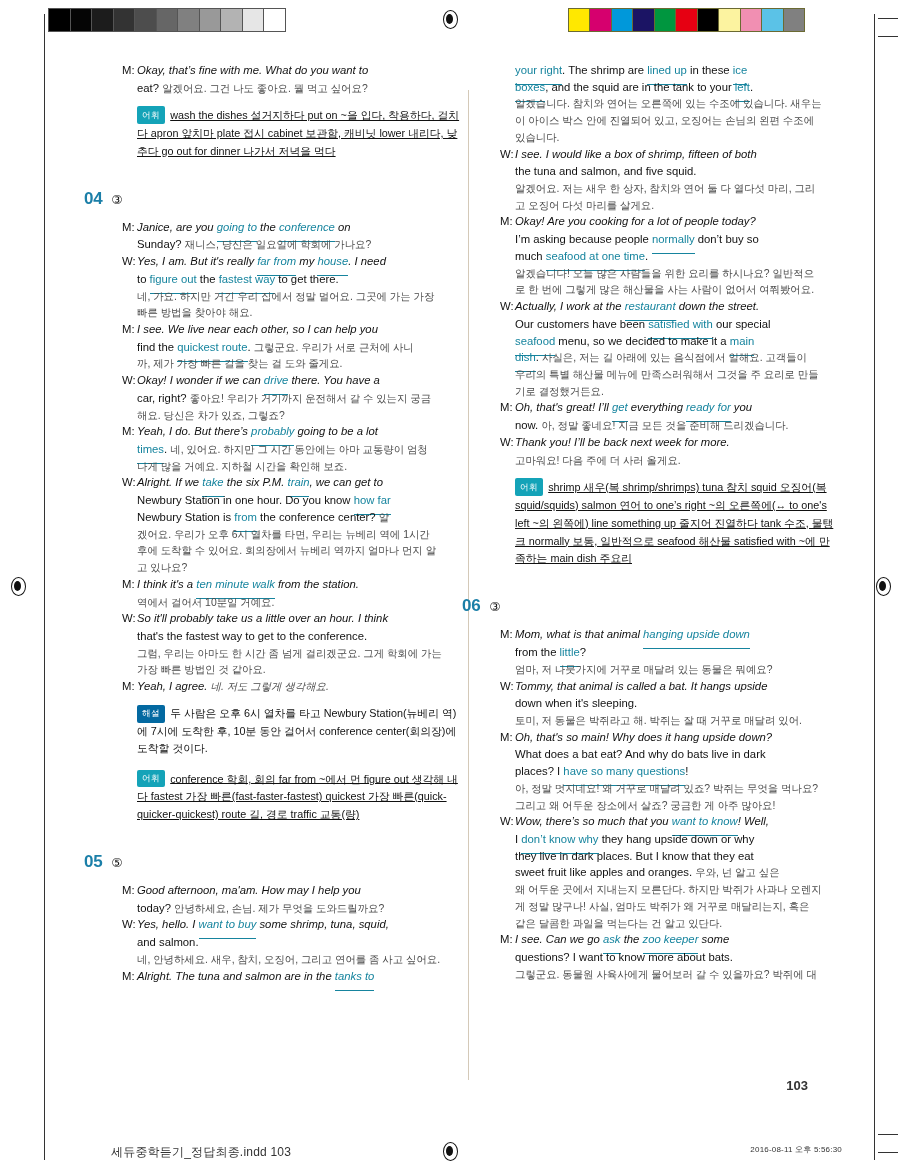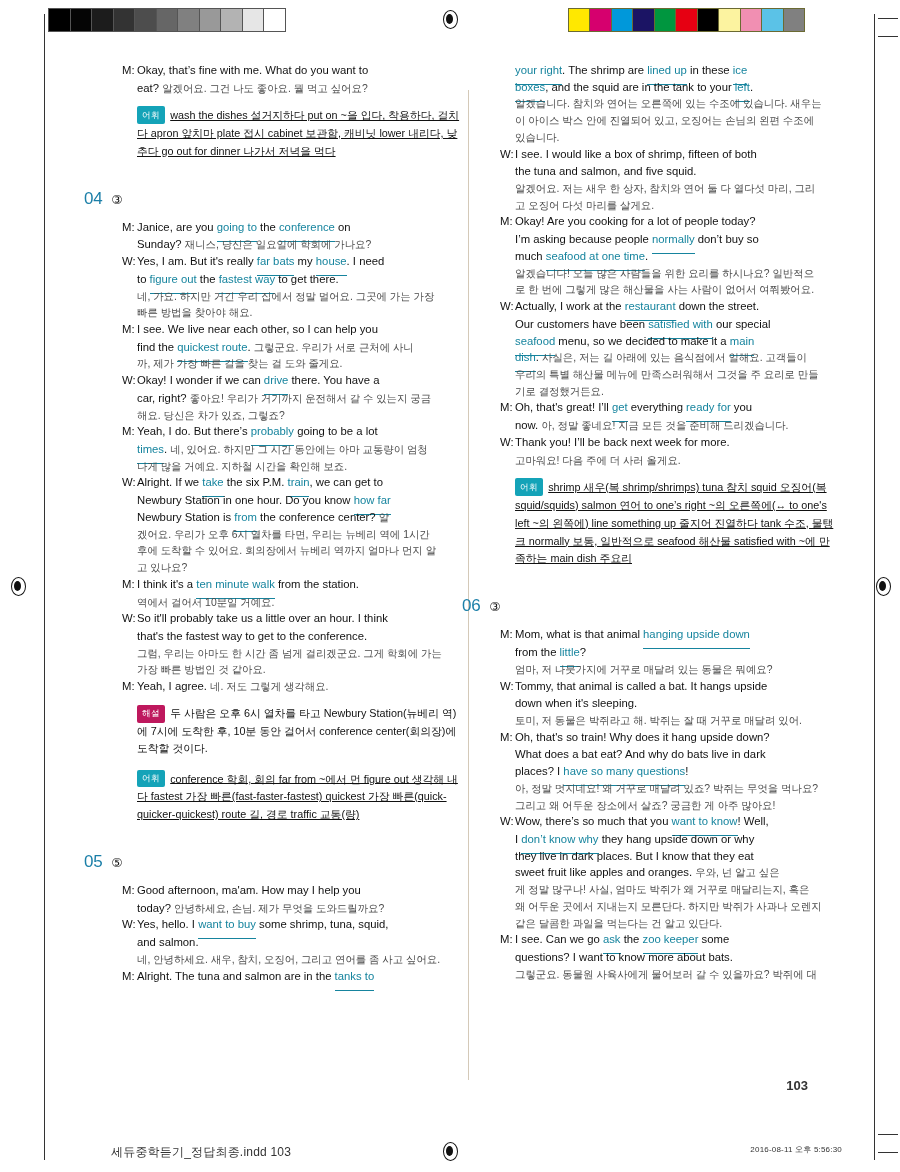--- a/index.html
+++ b/index.html
@@ -37,33 +37,33 @@
   
   .content{position:absolute;left:0;top:62px;width:900px;height:1040px;}
   .col{position:absolute;top:0;width:340px;}
   .col-left{left:122px;}
   .col-right{left:500px;}
   .col-divider{position:absolute;left:468px;top:28px;width:1px;height:990px;background:#d4c9b8;}
 
   
   .qblock{margin-bottom:14px;}
   .qhead{display:flex;align-items:baseline;gap:9px;margin:0 0 10px -38px;}
-  .qnum{font-size:17px;font-weight:normal;color:#1b7fa8;letter-spacing:-.3px;}
+  .qnum{font-size:17px;font-weight:bold;color:#1b7fa8;letter-spacing:-.3px;}
   .qans{font-size:12.5px;color:#111;}
 
   .line{display:flex;font-size:11.3px;line-height:1.48;margin-bottom:1px;}
   .spk{width:15px;flex:0 0 15px;font-weight:normal;}
-  .txt{flex:1;}
+  .txt{flex:1;font-style:italic;}
   .cont{padding-left:15px;font-size:11.3px;line-height:1.48;}
   .kr{color:#4a4a4a;font-size:10.4px;}
   u.hl{color:#16849e;text-decoration:none;border-bottom:1px solid #16849e;padding-bottom:8px;}
 
   .tagbox{display:inline-block;vertical-align:1px;background:#14a3b8;color:#fff;font-size:8.6px;
           padding:1.5px 5px 2px 5px;border-radius:2px;margin-right:5px;letter-spacing:.5px;}
-  .tagbox.dark{background:#be185d;}
+  .tagbox.dark{background:#0369a1;}
   .notebox{margin:10px 0 12px 15px;font-size:10.8px;line-height:1.62;color:#111;}
   .vocab{margin:10px 0 4px 15px;font-size:10.8px;line-height:1.66;color:#111;text-decoration:underline;}
 
   .pageno{position:absolute;right:92px;top:1078px;font-size:13px;font-weight:bold;color:#333;}
   .gap-md{height:14px;}
 </style>
 </head>
 <body>
 
 <div class="page">
@@ -147,21 +147,21 @@
           <span class="qans">③</span>
         </div>
         <div id="q04dlg">
             <div class="line">
               <span class="spk">M:</span>
               <span class="txt">Janice, are you <u class="hl">going to</u> the <u class="hl">conference</u> on</span>
             </div>
             <div class="cont">Sunday? <span class="kr">재니스, 당신은 일요일에 학회에 가나요?</span></div>
             <div class="line">
               <span class="spk">W:</span>
-              <span class="txt">Yes, I am. But it's really <u class="hl">far bats</u> my <u class="hl">house</u>. I need</span>
+              <span class="txt">Yes, I am. But it's really <u class="hl">far from</u> my <u class="hl">house</u>. I need</span>
             </div>
             <div class="cont">to <u class="hl">figure out</u> the <u class="hl">fastest way</u> to get there.</div>
             <div class="cont"><span class="kr">네, 가요. 하지만 거긴 우리 집에서 정말 멀어요. 그곳에 가는 가장</span></div>
             <div class="cont"><span class="kr">빠른 방법을 찾아야 해요.</span></div>
             <div class="line">
               <span class="spk">M:</span>
               <span class="txt">I see. We live near each other, so I can help you</span>
             </div>
             <div class="cont">find the <u class="hl">quickest route</u>. <span class="kr">그렇군요. 우리가 서로 근처에 사니</span></div>
             <div class="cont"><span class="kr">까, 제가 가장 빠른 길을 찾는 걸 도와 줄게요.</span></div>
@@ -304,35 +304,35 @@
             <div class="cont">from the <u class="hl">little</u>?</div>
             <div class="cont"><span class="kr">엄마, 저 나뭇가지에 거꾸로 매달려 있는 동물은 뭐예요?</span></div>
             <div class="line">
               <span class="spk">W:</span>
               <span class="txt">Tommy, that animal is called a bat. It hangs upside</span>
             </div>
             <div class="cont">down when it's sleeping.</div>
             <div class="cont"><span class="kr">토미, 저 동물은 박쥐라고 해. 박쥐는 잘 때 거꾸로 매달려 있어.</span></div>
             <div class="line">
               <span class="spk">M:</span>
-              <span class="txt">Oh, that's so train! Why does it hang upside down?</span>
+              <span class="txt">Oh, that's so main! Why does it hang upside down?</span>
             </div>
             <div class="cont">What does a bat eat? And why do bats live in dark</div>
             <div class="cont">places? I <u class="hl">have so many questions</u>!</div>
             <div class="cont"><span class="kr">아, 정말 멋지네요! 왜 거꾸로 매달려 있죠? 박쥐는 무엇을 먹나요?</span></div>
             <div class="cont"><span class="kr">그리고 왜 어두운 장소에서 살죠? 궁금한 게 아주 많아요!</span></div>
             <div class="line">
               <span class="spk">W:</span>
               <span class="txt">Wow, there’s so much that you <u class="hl">want to know</u>! Well,</span>
             </div>
             <div class="cont">I <u class="hl">don’t know why</u> they hang upside down or why</div>
             <div class="cont">they live in dark places. But I know that they eat</div>
             <div class="cont">sweet fruit like apples and oranges. <span class="kr">우와, 넌 알고 싶은</span></div>
+            <div class="cont"><span class="kr">왜 어두운 곳에서 지내는지 모른단다. 하지만 박쥐가 사과나 오렌지</span></div>
             <div class="cont"><span class="kr">게 정말 많구나! 사실, 엄마도 박쥐가 왜 거꾸로 매달리는지, 혹은</span></div>
-            <div class="cont"><span class="kr">왜 어두운 곳에서 지내는지 모른단다. 하지만 박쥐가 사과나 오렌지</span></div>
             <div class="cont"><span class="kr">같은 달콤한 과일을 먹는다는 건 알고 있단다.</span></div>
             <div class="line">
               <span class="spk">M:</span>
               <span class="txt">I see. Can we go <u class="hl">ask</u> the <u class="hl">zoo keeper</u> some</span>
             </div>
             <div class="cont">questions? I want to know more about bats.</div>
             <div class="cont"><span class="kr">그렇군요. 동물원 사육사에게 물어보러 갈 수 있을까요? 박쥐에 대</span></div>
           </div>
       </div>
 

